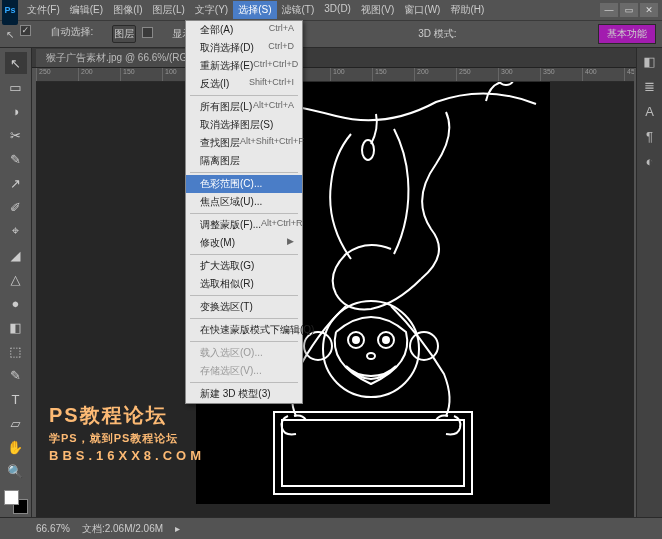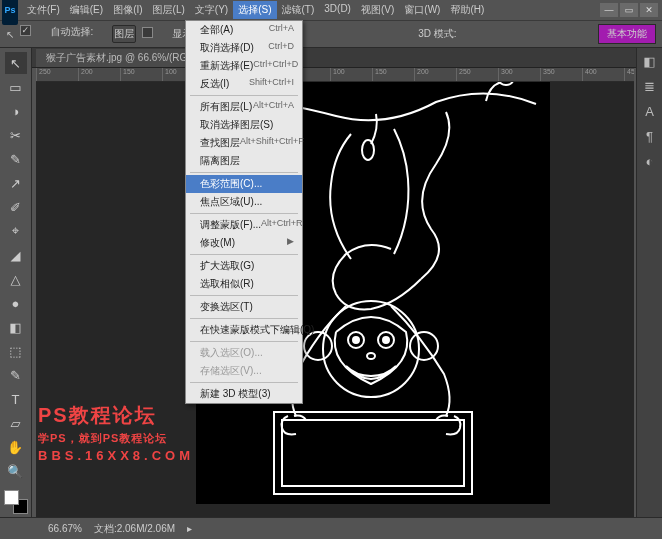--- a/index.html
+++ b/index.html
@@ -22,25 +22,25 @@
 .ruler-h span { width: 42px; flex-shrink: 0; border-left: 1px solid #666; padding-left: 2px; }
 .toolbar { position: absolute; left: 0; top: 48px; width: 32px; bottom: 22px; background: #535353; border-right: 1px solid #2a2a2a; display: flex; flex-direction: column; align-items: center; padding-top: 4px; gap: 2px; }
 .tool { width: 22px; height: 22px; color: #ccc; font-size: 13px; display: flex; align-items: center; justify-content: center; cursor: pointer; }
 .tool.sel { background: #3a3a3a; }
 .swatches { margin-top: 6px; position: relative; width: 24px; height: 24px; }
 .swatch-f { position: absolute; left: 0; top: 0; width: 15px; height: 15px; background: #fff; border: 1px solid #888; }
 .swatch-b { position: absolute; right: 0; bottom: 0; width: 15px; height: 15px; background: #000; border: 1px solid #888; }
 .canvas-area { position: absolute; left: 36px; top: 82px; right: 28px; bottom: 22px; background: #262626; overflow: hidden; }
 .canvas-img { position: absolute; left: 160px; top: -8px; width: 354px; height: 430px; background: #000; }
 .canvas-img svg { width: 100%; height: 100%; }
-.watermark { position: absolute; left: 2px; top: 320px; color: #ef4444; font-size: 20px; font-weight: bold; letter-spacing: 2px; }
+.watermark { position: absolute; left: 13px; top: 320px; color: #fdba74; font-size: 20px; font-weight: bold; letter-spacing: 2px; }
 .watermark .l2 { font-size: 11px; letter-spacing: 1px; margin-top: 2px; }
 .watermark .l3 { font-size: 13px; letter-spacing: 4px; margin-top: 2px; }
 .right-strip { position: absolute; right: 0; top: 48px; width: 26px; bottom: 22px; background: #424242; border-left: 1px solid #2a2a2a; display: flex; flex-direction: column; align-items: center; padding-top: 6px; gap: 10px; font-size: 13px; color: #bbb; }
-.statusbar { position: absolute; left: 0; right: 0; bottom: 0; height: 22px; background: #535353; border-top: 1px solid #2a2a2a; display: flex; align-items: center; font-size: 10px; color: #ccc; padding-left: 48px; gap: 12px; }
+.statusbar { position: absolute; left: 0; right: 0; bottom: 0; height: 22px; background: #535353; border-top: 1px solid #2a2a2a; display: flex; align-items: center; font-size: 10px; color: #ccc; padding-left: 36px; gap: 12px; }
 .dropdown { position: absolute; left: 185px; top: 20px; width: 118px; background: #e8e8e8; border: 1px solid #888; box-shadow: 2px 2px 4px rgba(0,0,0,.4); font-size: 10px; color: #222; z-index: 100; }
 .dd-item { display: flex; justify-content: space-between; padding: 2px 8px 2px 14px; cursor: pointer; white-space: nowrap; }
 .dd-item.highlight { background: #4a7dc7; color: #fff; }
 .dd-item.dis { color: #999; }
 .dd-sep { height: 1px; background: #bbb; margin: 2px 4px; }
 .sc { color: #666; font-size: 9px; }
 .dd-item.highlight .sc { color: #eaf2ff; }
 </style>
 </head>
 <body>

